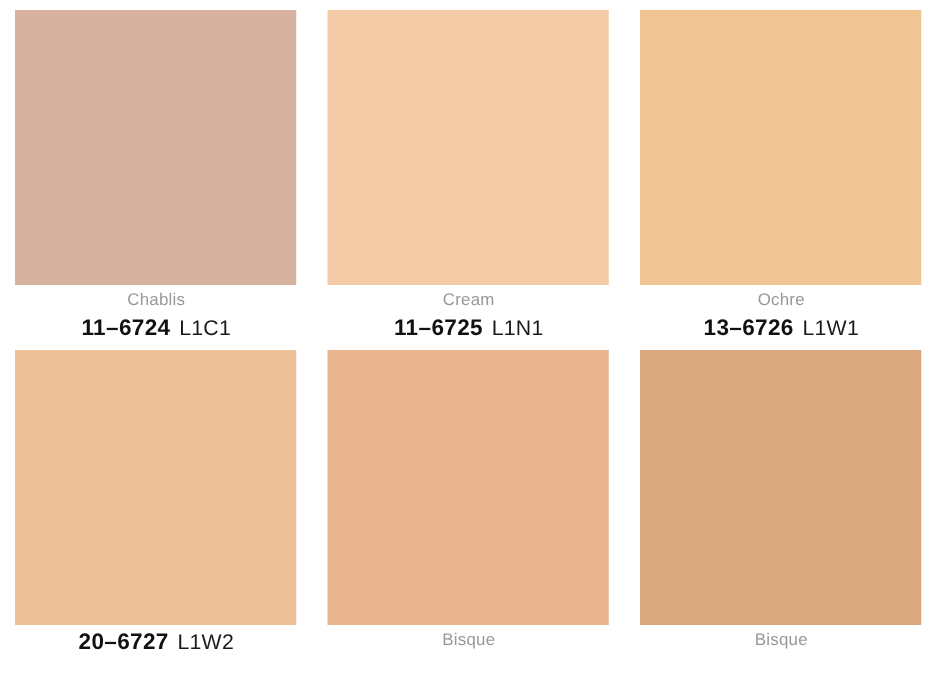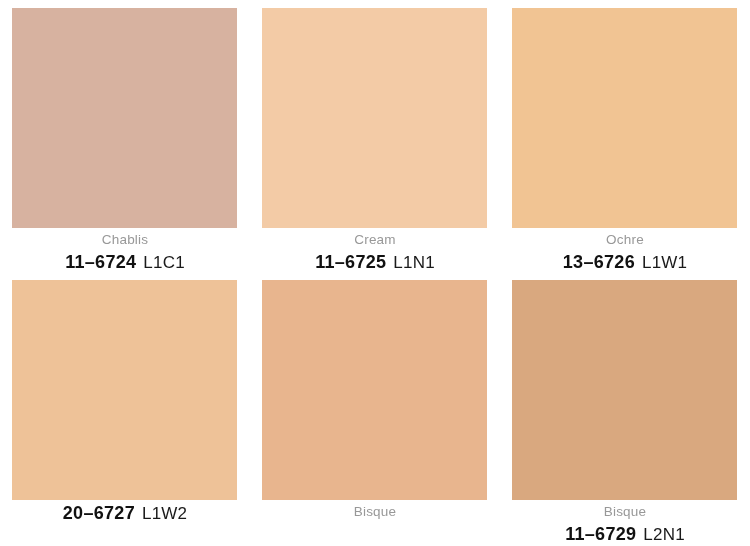--- a/index.html
+++ b/index.html
@@ -114,19 +114,16 @@
     <div class="swatch-chip" style="background-color: rgb(232, 181, 142);"></div>
     <div class="swatch-caption">
       <span class="color-name">Bisque</span>
     </div>
   </div>
 
   <div class="swatch-cell">
     <div class="swatch-chip" style="background-color: rgb(217, 168, 127);"></div>
     <div class="swatch-caption">
       <span class="color-name">Bisque</span>
-      <span class="code-line">
-        <span class="code-number">11–6729</span><span class="code-suffix">L2N1</span>
-      </span>
     </div>
   </div>
 
 </div>
 
 </body></html>

